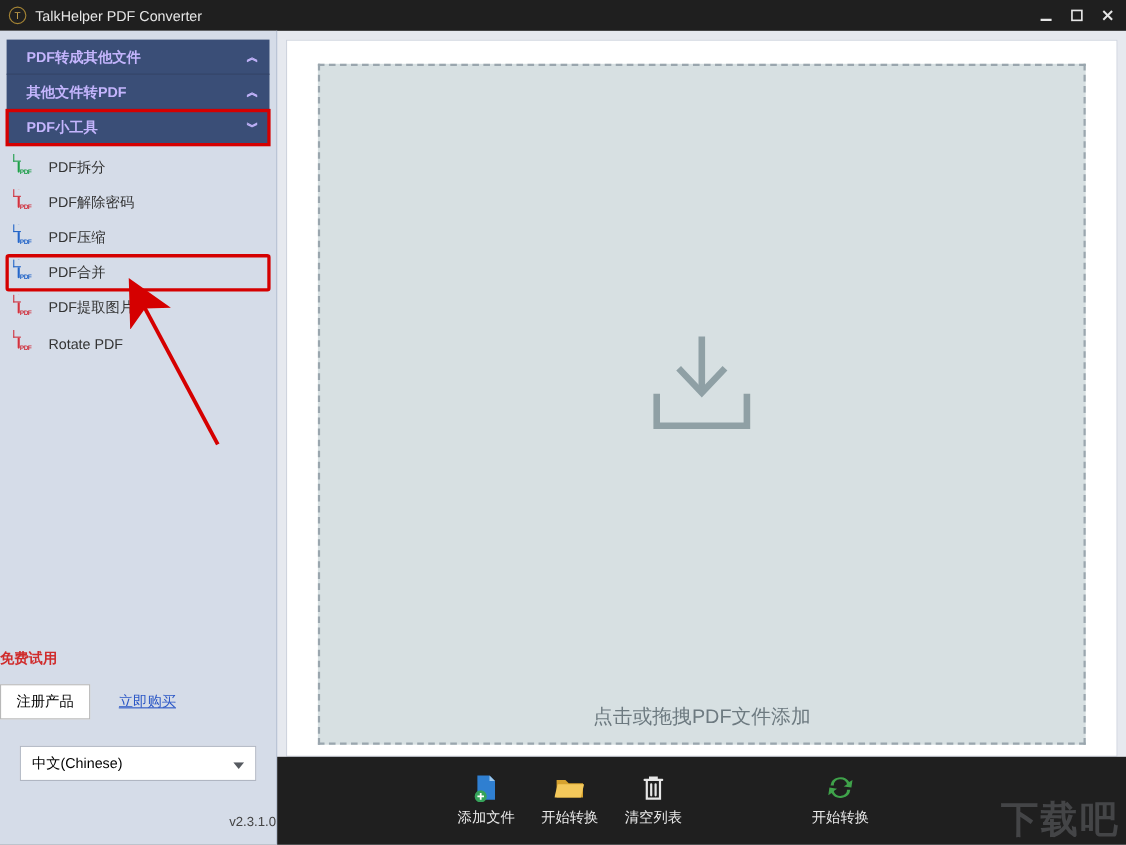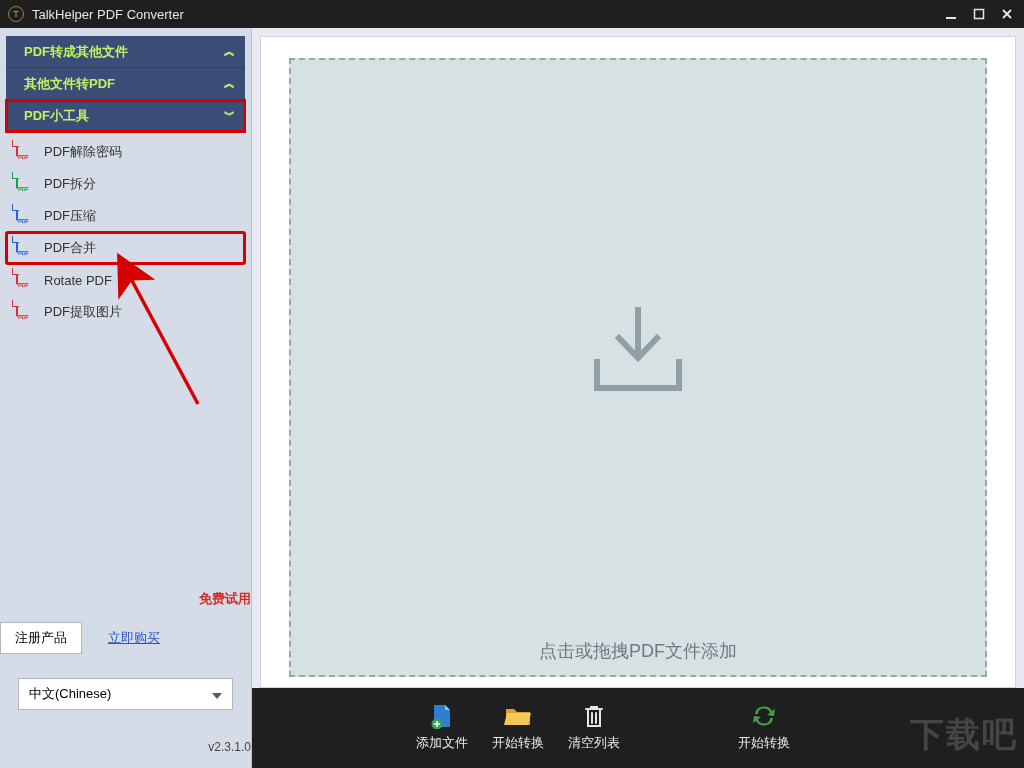--- a/index.html
+++ b/index.html
@@ -12,36 +12,36 @@
 .titlebar .title { flex: 1; }
 .titlebar .winbtns { display: flex; gap: 14px; align-items: center; padding-right: 6px; }
 .titlebar .winbtn { width: 14px; height: 14px; display: flex; align-items: center; justify-content: center; cursor: pointer; color: #e6e6e6; }
 
 
 .body { flex: 1; display: flex; }
 
 
 .sidebar { width: 252px; background: #d5dce8; border-right: 1px solid #b9c3d4; display: flex; flex-direction: column; padding: 8px 0 0 0; }
 .sec-list { padding: 0 6px; }
-.section-head { height: 32px; background: #3a4e77; color: #bef264; font-size: 13px; font-weight: bold; display: flex; align-items: center; justify-content: space-between; padding: 0 12px 0 18px; border-bottom: 1px solid #2e3f62; cursor: pointer; }
+.section-head { height: 32px; background: #3a4e77; color: #c4b5fd; font-size: 13px; font-weight: bold; display: flex; align-items: center; justify-content: space-between; padding: 0 12px 0 18px; border-bottom: 1px solid #2e3f62; cursor: pointer; }
 .section-head.highlighted { outline: 3px solid #d50000; outline-offset: -2px; }
 .section-head .chev { font-size: 11px; letter-spacing: -2px; }
 .tools { padding: 4px 0 6px 0; }
 .tool-item { height: 32px; display: flex; align-items: center; padding: 0 6px 0 10px; font-size: 13px; color: #333; cursor: pointer; }
 .tool-item .ficon { width: 18px; height: 22px; margin-right: 10px; position: relative; }
 .tool-item .ficon-body { width: 18px; height: 22px; border-radius: 2px 2px 2px 2px; position: relative; background: #fff; border: 1.5px solid currentColor; }
 .tool-item .ficon-body::before { content:""; position:absolute; top:-1.5px; right:-1.5px; width:6px; height:6px; background:#d5dce8; border-left:1.5px solid currentColor; border-bottom:1.5px solid currentColor; }
 .tool-item .ficon-tag { position:absolute; bottom:3px; left:2px; font-size:6px; font-weight:bold; letter-spacing:-0.5px; }
 .tool-item.c-green .ficon-body, .tool-item.c-green .ficon-tag { color:#1e9e4a; }
 .tool-item.c-red   .ficon-body, .tool-item.c-red   .ficon-tag { color:#d0323f; }
 .tool-item.c-blue  .ficon-body, .tool-item.c-blue  .ficon-tag { color:#2566c8; }
 .tool-item.highlighted { outline: 3px solid #d50000; outline-offset: -2px; border-radius: 2px; }
 
 .sidebar .spacer { flex: 1; }
-.trial { text-align: right; color: #d02c2c; font-size: 13px; font-weight: bold; padding: 6px 0 14px 0; }
+.trial { text-align: left; color: #d02c2c; font-size: 13px; font-weight: bold; padding: 6px 0 14px 0; }
 .regrow { display: flex; align-items: center; justify-content: flex-start; gap: 26px; padding-bottom: 18px; }
 .regbtn { background: #fff; border: 1px solid #b8b8b8; padding: 6px 14px; font-size: 13px; cursor: pointer; }
 .buylink { color: #2a56c6; font-size: 13px; text-decoration: underline; cursor: pointer; }
 .lang { margin: 6px 18px 10px 18px; background:#fff; border:1px solid #b0b6c2; height:32px; display:flex; align-items:center; justify-content:space-between; padding:0 10px; font-size:13px; cursor:pointer; }
 .version { text-align:right; font-size:12px; color:#444; padding: 20px 0 14px 0; }
 
 
 .main { flex: 1; display: flex; flex-direction: column; background: #fff; margin: 8px 8px 0 8px; border: 1px solid #cfd4de; }
 .drop { flex: 1; margin: 21px 28px 10px 28px; border: 2px dashed #9aa6ae; background: #d7e0e2; position: relative; display:flex; flex-direction:column; align-items:center; justify-content:center; } 
 
@@ -54,21 +54,21 @@
 .bottombar { height: 80px; background: #1f1f1f; display:flex; align-items:center; color:#eaeaea; font-size:13px; padding: 0 20px; }
 .bottombar .group-left { display:flex; gap: 16px; margin-left: 140px; }
 .bottombar .group-right { margin-left: 110px; }
 .bb-item { display:flex; flex-direction:column; align-items:center; gap:6px; cursor:pointer; min-width:60px; }
 .bb-item .ic { width:28px; height:24px; display:flex; align-items:center; justify-content:center; }
 
 
 .arrow-layer { position: absolute; left: 0; top: 0; width: 1024px; height: 768px; pointer-events: none; }
 
 
-.watermark { position:absolute; right:6px; bottom:10px; font-size:34px; font-weight:bold; color:rgba(180,184,190,0.25); letter-spacing:2px; pointer-events:none; font-family: "SimHei","Microsoft YaHei"; }
+.watermark { position:absolute; right:6px; bottom:0; font-size:34px; font-weight:bold; color:rgba(180,184,190,0.25); letter-spacing:2px; pointer-events:none; font-family: "SimHei","Microsoft YaHei"; }
 </style>
 </head>
 <body>
 
 <div class="app">
 
   <div class="titlebar">
     <div class="logo">T</div>
     <div class="title">TalkHelper PDF Converter</div>
     <div class="winbtns">
@@ -101,43 +101,43 @@
         </div>
         <div class="section-head">
           <span>其他文件转PDF</span>
           <span class="chev">︽</span>
         </div>
         <div class="section-head highlighted">
           <span>PDF小工具</span>
           <span class="chev">︾</span>
         </div>
         <div class="tools">
+          <div class="tool-item c-green">
+            <span class="ficon"><span class="ficon-body"></span><span class="ficon-tag">PDF</span></span>
+            <span>PDF拆分</span>
+          </div>
           <div class="tool-item c-red">
             <span class="ficon"><span class="ficon-body"></span><span class="ficon-tag">PDF</span></span>
             <span>PDF解除密码</span>
           </div>
-          <div class="tool-item c-green">
-            <span class="ficon"><span class="ficon-body"></span><span class="ficon-tag">PDF</span></span>
-            <span>PDF拆分</span>
-          </div>
           <div class="tool-item c-blue">
             <span class="ficon"><span class="ficon-body"></span><span class="ficon-tag">PDF</span></span>
             <span>PDF压缩</span>
           </div>
           <div class="tool-item c-blue highlighted">
             <span class="ficon"><span class="ficon-body"></span><span class="ficon-tag">PDF</span></span>
             <span>PDF合并</span>
           </div>
           <div class="tool-item c-red">
             <span class="ficon"><span class="ficon-body"></span><span class="ficon-tag">PDF</span></span>
+            <span>PDF提取图片</span>
+          </div>
+          <div class="tool-item c-red">
+            <span class="ficon"><span class="ficon-body"></span><span class="ficon-tag">PDF</span></span>
             <span>Rotate PDF</span>
-          </div>
-          <div class="tool-item c-red">
-            <span class="ficon"><span class="ficon-body"></span><span class="ficon-tag">PDF</span></span>
-            <span>PDF提取图片</span>
           </div>
         </div>
       </div>
 
       <div class="spacer"></div>
       <div class="trial">免费试用</div>
       <div class="regrow">
         <button class="regbtn">注册产品</button>
         <a class="buylink">立即购买</a>
       </div>

